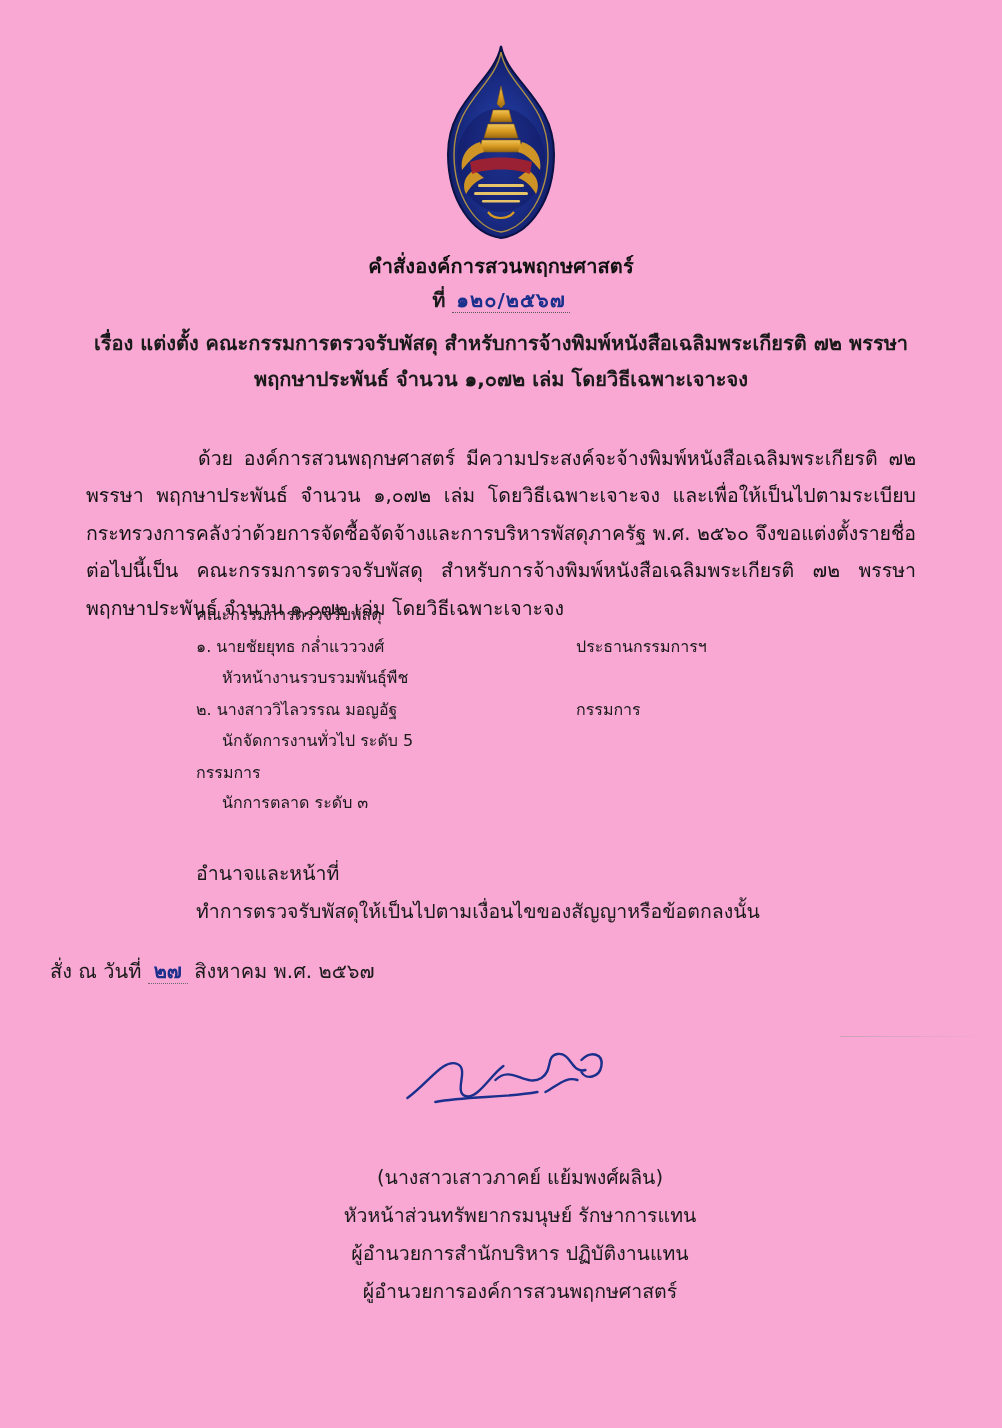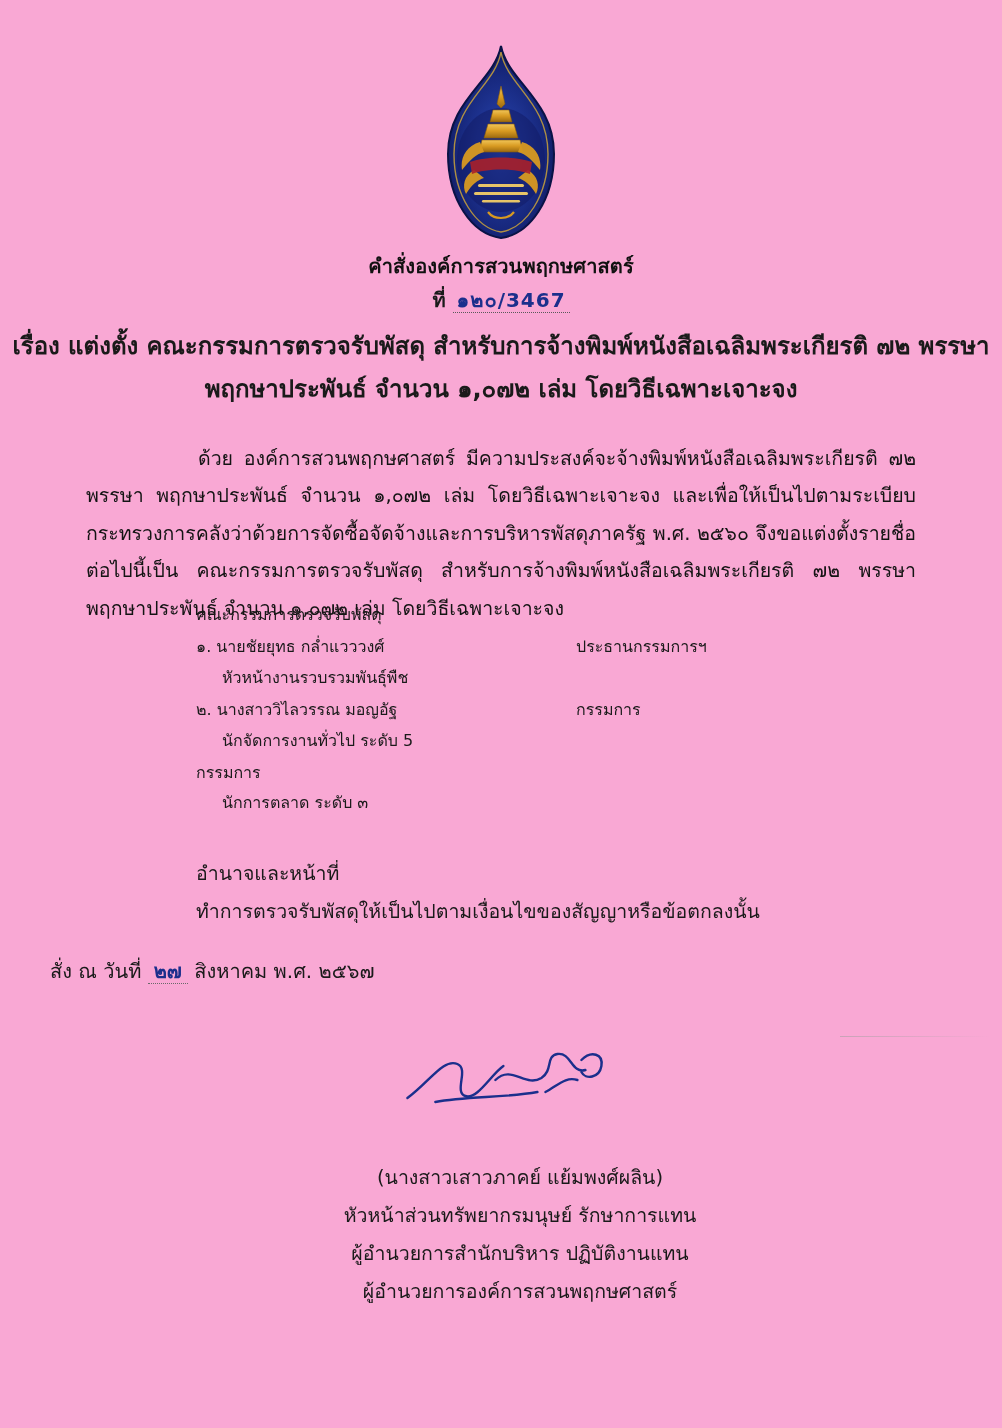--- a/index.html
+++ b/index.html
@@ -59,21 +59,21 @@
   }
   .order-no .num {
     color: #1b2f8c;
     font-weight: 700;
     letter-spacing: 1px;
     border-bottom: 1px dotted #5a5a5a;
     padding: 0 4px;
   }
   .subject {
     margin-top: 10px;
-    font-size: 24px;
+    font-size: 20px;
     font-weight: 600;
     line-height: 1.7;
   }
   
   .body-block {
     position: absolute;
     top: 440px;
     left: 86px;
     width: 830px;
     font-size: 19.5px;
@@ -215,21 +215,21 @@
 
         <path d="M62 170 C 68 178, 82 178, 88 170" fill="none" stroke="#d89a21" stroke-width="2.2"></path>
       </svg>
     </div>
   </div>
 
   <div class="head">
     <div class="line">คำสั่งองค์การสวนพฤกษศาสตร์</div>
     <div class="order-no">
       <span>ที่</span>
-      <span class="num">๑๒๐/3467</span>
+      <span class="num">๑๒๐/๒๕๖๗</span>
     </div>
     <div class="subject">เรื่อง แต่งตั้ง คณะกรรมการตรวจรับพัสดุ สำหรับการจ้างพิมพ์หนังสือเฉลิมพระเกียรติ ๗๒ พรรษา</div>
     <div class="subject" style="margin-top:2px">พฤกษาประพันธ์ จำนวน ๑,๐๗๒ เล่ม โดยวิธีเฉพาะเจาะจง</div>
   </div>
 
   <div class="body-block">
     <p><span class="indent"></span><span>ด้วย  องค์การสวนพฤกษศาสตร์  มีความประสงค์จะจ้างพิมพ์หนังสือเฉลิมพระเกียรติ ๗๒ พรรษา พฤกษาประพันธ์ จำนวน ๑,๐๗๒ เล่ม โดยวิธีเฉพาะเจาะจง  และเพื่อให้เป็นไปตามระเบียบกระทรวงการคลังว่าด้วยการจัดซื้อจัดจ้างและการบริหารพัสดุภาครัฐ พ.ศ. ๒๕๖๐ จึงขอแต่งตั้งรายชื่อต่อไปนี้เป็น คณะกรรมการตรวจรับพัสดุ สำหรับการจ้างพิมพ์หนังสือเฉลิมพระเกียรติ ๗๒ พรรษา พฤกษาประพันธ์ จำนวน ๑,๐๗๒ เล่ม โดยวิธีเฉพาะเจาะจง</span></p>
   </div>
 
   <div class="committee">

